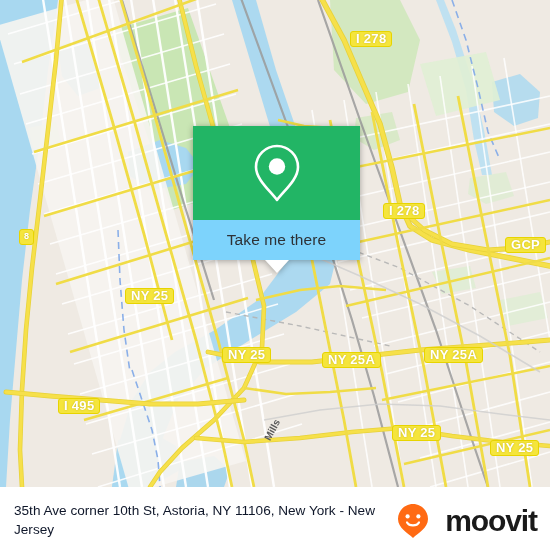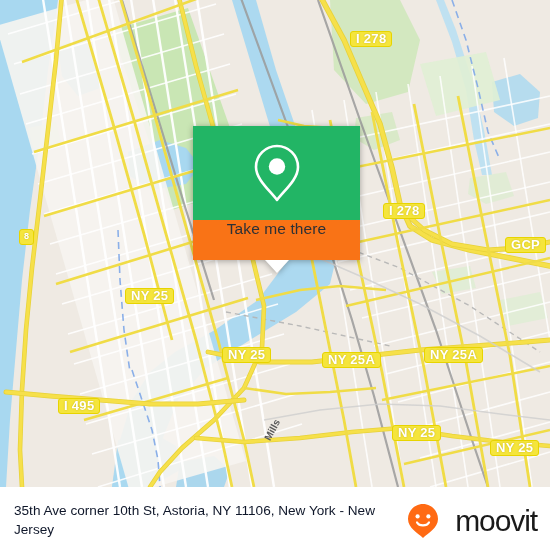--- a/index.html
+++ b/index.html
@@ -53,22 +53,22 @@
   
   #popup{
     position:absolute;left:193px;top:126px;width:167px;
     filter:drop-shadow(0 1px 3px rgba(0,0,0,.32));
   }
   #popup-head{
     height:94px;background:#22b565;
     display:flex;align-items:center;justify-content:center;
   }
   #popup-foot{
-    height:40px;background:#f97316;
-    display:flex;align-items:flex-start;justify-content:center;
+    height:40px;background:#7dd3fc;
+    display:flex;align-items:center;justify-content:center;
   }
   #popup-foot-label{
     font-size:15.5px;color:#2d3136;letter-spacing:.1px;
   }
   #popup-tail{
     position:absolute;left:50%;top:134px;margin-left:-12px;
     width:0;height:0;
     border-left:12px solid transparent;
     border-right:12px solid transparent;
     border-top:13px solid #ffffff;
@@ -84,21 +84,21 @@
   #footer-address{
     position:absolute;left:14px;top:14px;width:370px;
     font-size:13.6px;line-height:19px;color:#0f172a;
   }
   #footer-logo{
     position:absolute;right:13px;top:16px;
     display:flex;align-items:center;
   }
   #moovit-wordmark{
     font-size:30px;line-height:30px;color:#1a1a1a;
-    letter-spacing:-1.1px;font-weight:normal;margin-left:15px;
+    letter-spacing:-1.1px;font-weight:bold;margin-left:15px;
   }
 </style>
 </head>
 <body>
 
 <div id="app">
 
   <div id="map-area">
     <svg id="map-svg" viewBox="0 0 550 487">
       <defs>

